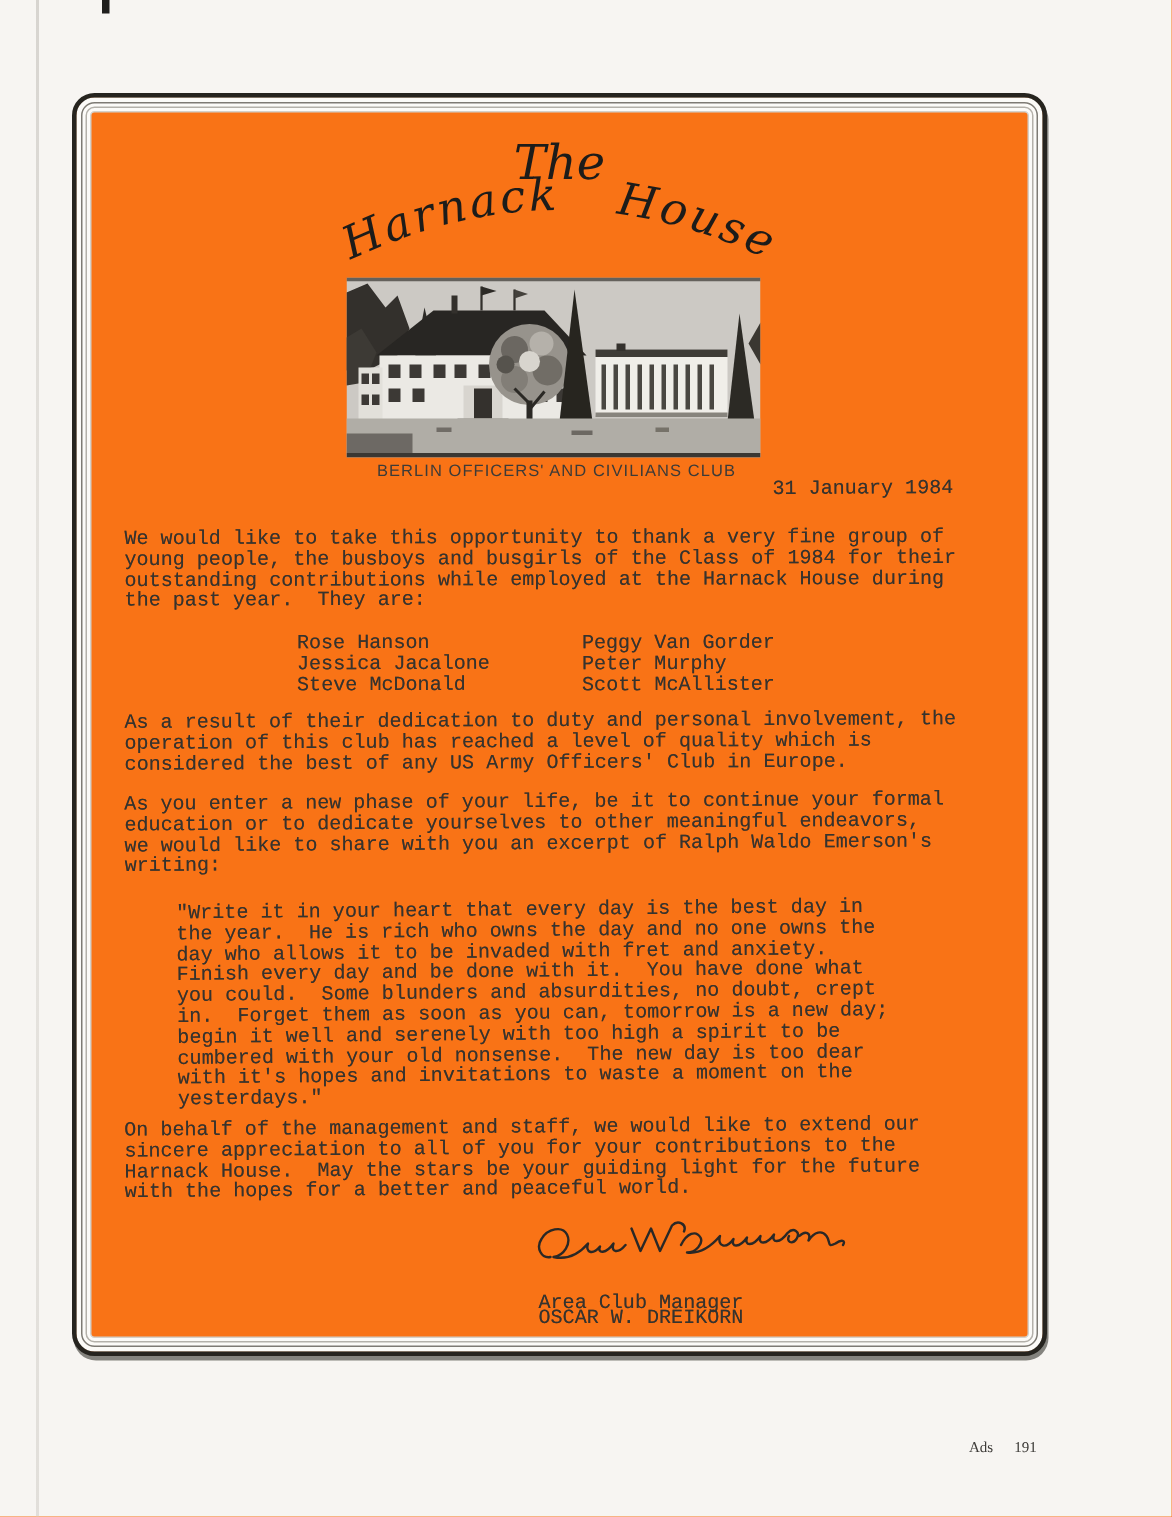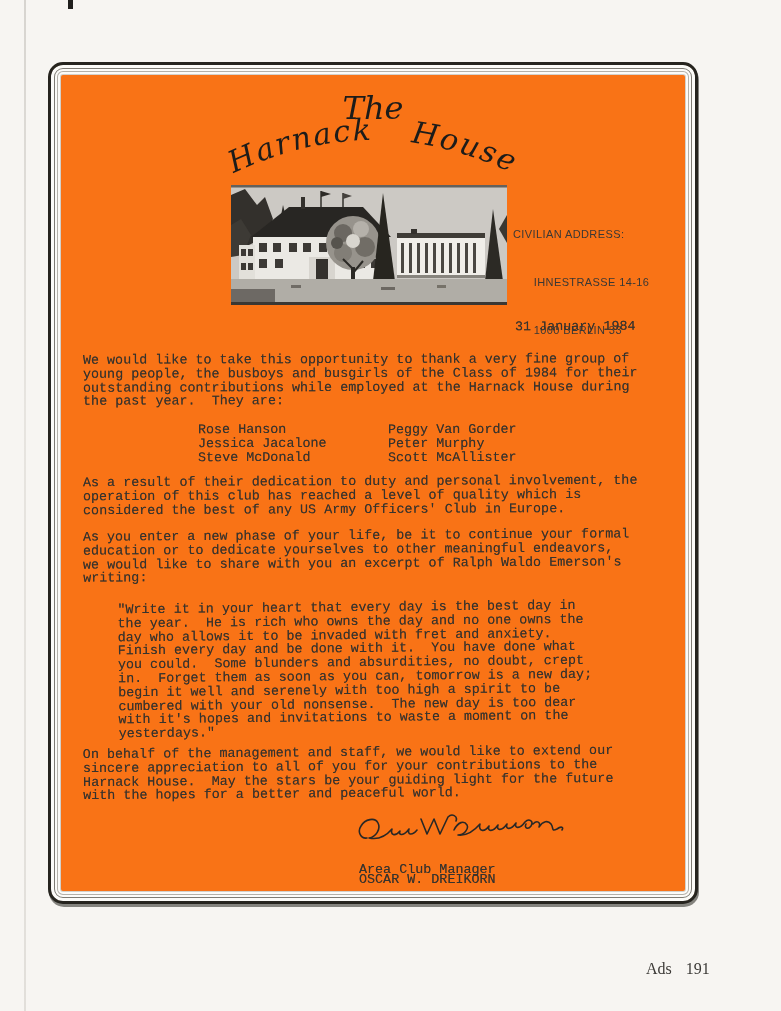--- a/index.html
+++ b/index.html
@@ -51,21 +51,21 @@
   .p2{position:absolute;left:32px;top:410px;transform:rotate(-.25deg);}
   .p3{position:absolute;left:32px;top:464px;transform:rotate(-.35deg);}
   .quote{position:absolute;left:67px;top:536px;transform:rotate(-.55deg);}
   .p4{position:absolute;left:32px;top:681px;transform:rotate(-.45deg);}
 
   .sig-script{position:absolute;left:302px;top:743px;width:214px;height:40px;}
   .sig-name{position:absolute;left:308px;top:808px;}
   .sig-title{position:absolute;left:308px;top:798px;text-align:center;}
 
   .page-footer{position:absolute;left:646px;top:960px;
-    font-family:"Liberation Serif",serif;font-size:16px;color:#3c3a37;}
+    font-family:"Liberation Serif",serif;font-size:10px;color:#3c3a37;}
   .page-footer .num{margin-left:14px;}
 </style>
 </head>
 <body>
 
 <div class="page">
 
   <div class="page-edge-line"></div>
   <div class="corner-mark"></div>
   <div class="dash-mark"></div>
@@ -158,25 +158,22 @@
 
       <rect y="94" width="276" height="26" fill="#b0ada6"></rect>
       <rect x="0" y="104" width="44" height="13" fill="#57534d" opacity=".75"></rect>
       <rect x="60" y="100" width="10" height="3" fill="#706c66"></rect>
       <rect x="150" y="102" width="14" height="3" fill="#6c6862"></rect>
       <rect x="210" y="99" width="8" height="3" fill="#777younger" opacity="0"></rect>
       <rect x="206" y="100" width="9" height="3" fill="#767269"></rect>
       <rect y="117" width="276" height="3" fill="#3a3733"></rect>
     </svg>
 
-    <div class="address civ"><span>CIVILIAN ADDRESS:</span><br>
-      <span>IHNESTRASSE 14-16</span><br>
-      <span>1000 BERLIN 33</span>
-    </div>
-
+
+    <div class="caption">BERLIN OFFICERS' AND CIVILIANS CLUB</div>
 
     <div class="mono date">31 January 1984</div>
 
     <div class="mono p1">We would like to take this opportunity to thank a very fine group of
 young people, the busboys and busgirls of the Class of 1984 for their
 outstanding contributions while employed at the Harnack House during
 the past year.  They are:</div>
 
     <div class="mono roster-col2">Peggy Van Gorder
 Peter Murphy

